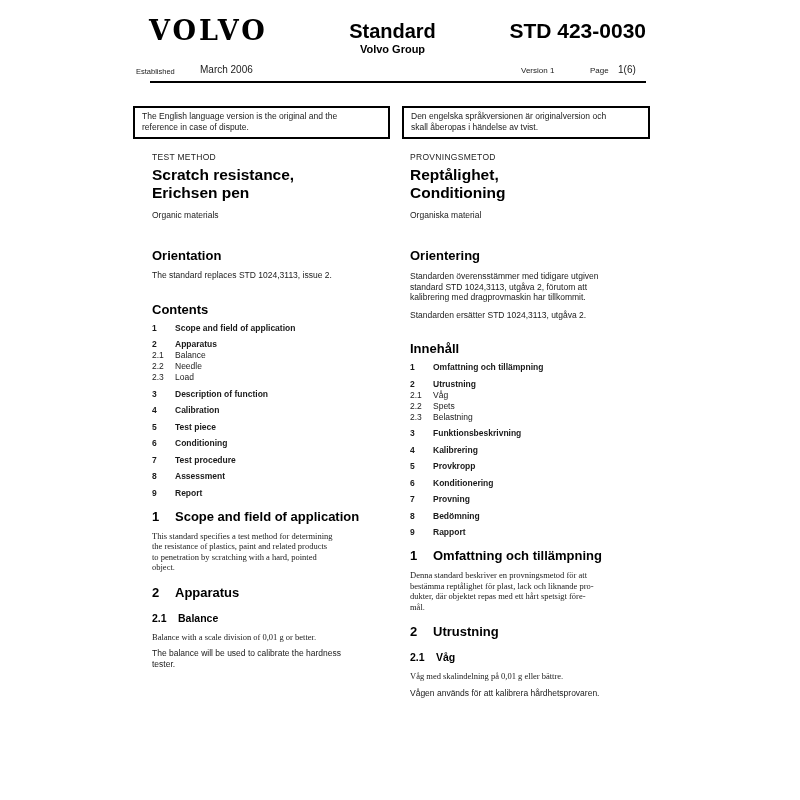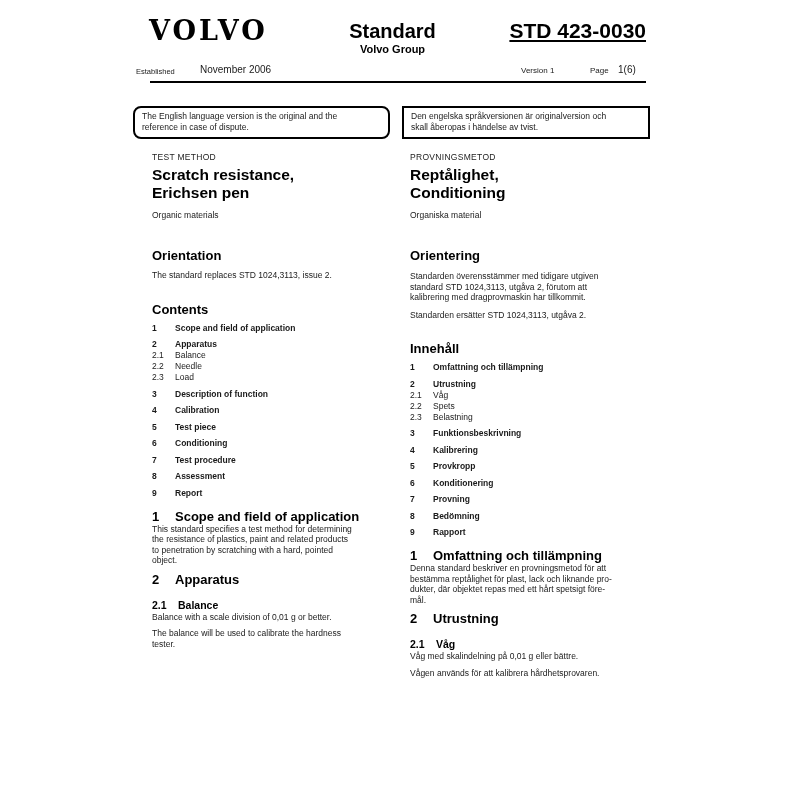--- a/index.html
+++ b/index.html
@@ -3,56 +3,56 @@
 <meta charset="utf-8">
 <style>
   * { margin:0; padding:0; box-sizing:border-box; }
   html,body { width:800px; height:800px; background:#ffffff; font-family:"Liberation Sans","DejaVu Sans",sans-serif; color:#1a1a1a; }
   .doc { position:absolute; left:133px; top:0; width:519px; height:732px; background:#fff; }
 
   
   .logo { position:absolute; left:16px; top:17px; font-family:"DejaVu Serif",serif; font-weight:bold; font-size:27px; letter-spacing:3px; color:#000; line-height:28px; }
   .std-title { position:absolute; left:0; right:0; top:20px; text-align:center; font-weight:bold; font-size:20px; color:#000; line-height:22px; }
   .std-org { position:absolute; left:0; right:0; top:43px; text-align:center; font-weight:bold; font-size:11px; color:#000; }
-  .std-number { position:absolute; right:6px; top:20px; font-weight:bold; font-size:21px; color:#000; line-height:22px;text-decoration:underline; }
+  .std-number { position:absolute; right:6px; top:20px; font-weight:bold; font-size:21px; color:#000; line-height:22px; }
   .meta { position:absolute; left:0; top:62px; width:100%; height:16px; }
   .meta span { position:absolute; white-space:nowrap; }
   .m-est { left:3px; top:5px; font-size:7.5px; color:#222; }
   .m-estv { left:67px; top:2px; font-size:10px; }
   .m-ver { left:388px; top:4px; font-size:8px; }
   .m-pagel { left:457px; top:4px; font-size:8px; }
   .m-pagev { left:485px; top:2px; font-size:10px; }
   .rule { position:absolute; left:17px; top:81px; width:496px; height:2px; background:#000; }
 
   
   .notice-row { position:absolute; left:0; top:106px; display:flex; }
   .notice { border:2.5px solid #000; background:#fff; padding:3px 6px 4px 7px; font-size:8.5px; line-height:11px; white-space:pre-line; }
-  .notice.en { width:257px;border-radius:8px; }
+  .notice.en { width:257px; }
   .notice.sv { width:248px; margin-left:12px; }
 
   
   .columns { position:absolute; left:19px; top:152px; display:flex; }
   .col { width:239px; }
   .col + .col { margin-left:19px; }
 
   .kicker { font-size:8.5px; line-height:11px; letter-spacing:0.3px; color:#222; }
   .main-title { margin-top:3px; font-weight:bold; font-size:15.5px; line-height:18px; color:#000; white-space:pre-line; }
   .subtitle { margin-top:8px; font-size:8.5px; line-height:11px; }
 
   .h2 { font-weight:bold; font-size:13px; line-height:15px; color:#000; }
   .h2.orientation { margin-top:27px; }
   .h2.contents { margin-top:21px; }
   .h2.sec1 { margin-top:10px; }
-  .h2.sec2 { margin-top:6px; }
+  .h2.sec2 { margin-top:12px; }
   .h3 { margin-top:12px; font-weight:bold; font-size:10.5px; line-height:13px; color:#000; }
 
   .body-p { font-size:8.5px; line-height:10.5px; white-space:pre-line; }
   .p1 { margin-top:8px; }
   .p2 { margin-top:7px; }
-  .pp { margin-top:0; }
+  .pp { margin-top:7px;font-family:Liberation Serif, serif; }
   .pp2 { margin-top:6px; }
 
   .toc { margin-top:6px; }
   .toc-row { display:flex; font-size:8.5px; line-height:11px; }
   .toc-row.main { margin-top:5.5px; font-weight:bold; }
   .toc-row.first { margin-top:0; }
   .toc-row.sub { font-weight:normal; color:#222; }
   .toc-num { width:23px; flex:none; }
 
   .sec-num { display:inline-block; width:23px; }
@@ -62,21 +62,21 @@
 <body>
 
 <div class="doc">
 
   <div class="logo">VOLVO</div>
   <div class="std-title">Standard</div>
   <div class="std-org">Volvo Group</div>
   <div class="std-number">STD 423-0030</div>
   <div class="meta">
     <span class="m-est">Established</span>
-    <span class="m-estv">November 2006</span>
+    <span class="m-estv">March 2006</span>
     <span class="m-ver">Version 1</span>
     <span class="m-pagel">Page</span>
     <span class="m-pagev">1(6)</span>
   </div>
   <div class="rule"></div>
 
   <div class="notice-row">
     <div class="notice en">The English language version is the original and the
 reference in case of dispute.</div>
     <div class="notice sv">Den engelska språkversionen är originalversion och

